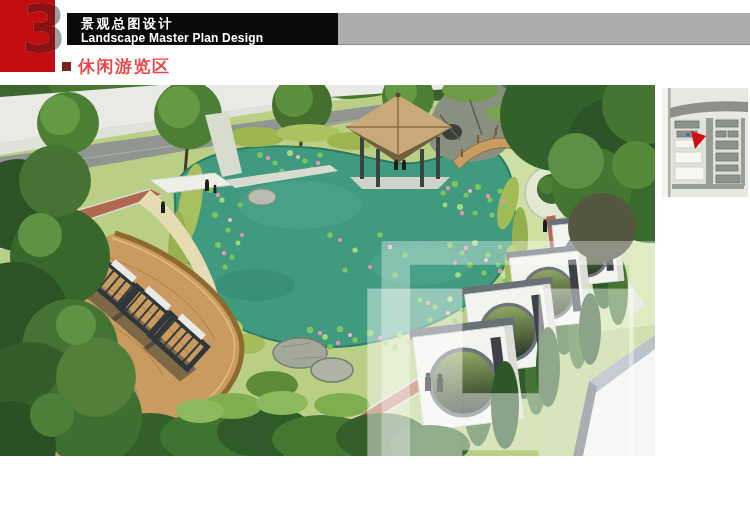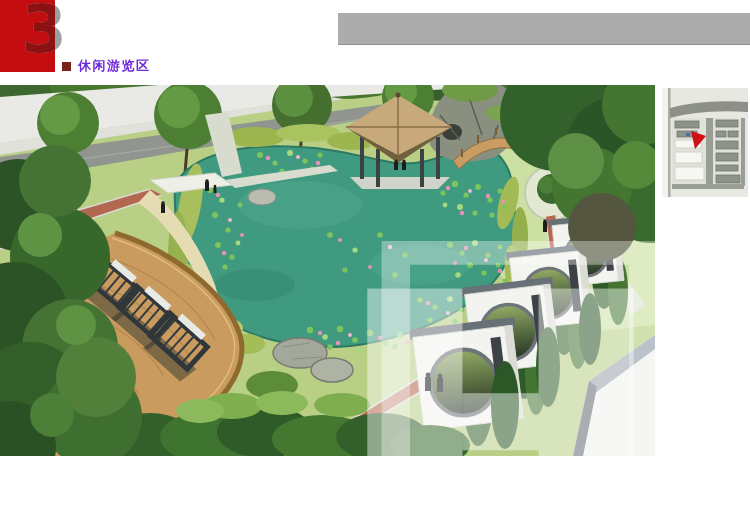--- a/index.html
+++ b/index.html
@@ -16,21 +16,21 @@
 
   .bar-black{position:absolute;left:67px;top:13px;width:271px;height:32px;background:#0a0a0a;
              box-sizing:border-box;padding:3px 0 0 14px;color:#fff;}
   .t-cn{font-size:13px;font-weight:bold;letter-spacing:2.5px;line-height:15px;}
   .t-en{font-size:12px;font-weight:bold;letter-spacing:0.2px;line-height:14px;}
   .bar-gray{position:absolute;left:338px;top:13px;width:412px;height:32px;background:#acacac;
             border-bottom:1px solid #8f8f8f;box-sizing:border-box;}
 
   .subtitle-row{position:absolute;left:62px;top:58px;height:16px;display:flex;align-items:center;gap:7px;}
   .bullet{width:9px;height:9px;background:#7a221c;flex:none;}
-  .subtitle-text{font-size:13px;font-weight:bold;color:#6d28d9;letter-spacing:1.5px;white-space:nowrap;}
+  .subtitle-text{font-size:17px;font-weight:bold;color:#ef4444;letter-spacing:1.5px;white-space:nowrap;}
 
   
   .render-wrap{position:absolute;left:0;top:85px;width:655px;height:371px;overflow:hidden;background:#b9cf85;}
   .render-wrap svg{display:block;width:655px;height:371px;}
 
   
   .watermark{position:absolute;left:192px;top:148px;display:flex;align-items:flex-start;gap:16px;pointer-events:none;}
   .wm-logo{width:62px;height:76px;margin-top:8px;}
 
   
@@ -42,20 +42,24 @@
 
 <div class="page">
 
   <div class="logo-badge">
     <span class="num num-under">3</span>
     <span class="num-clip">
       <span class="num num-over">3</span>
     </span>
   </div>
 
+  <div class="bar-black">
+    <div class="t-cn">景观总图设计</div>
+    <div class="t-en">Landscape Master Plan Design</div>
+  </div>
   <div class="bar-gray"></div>
 
   <div class="subtitle-row">
     <span class="bullet"></span>
     <span class="subtitle-text">休闲游览区</span>
   </div>
 
   <div class="render-wrap">
     <svg viewBox="0 0 655 371">
       <defs>

